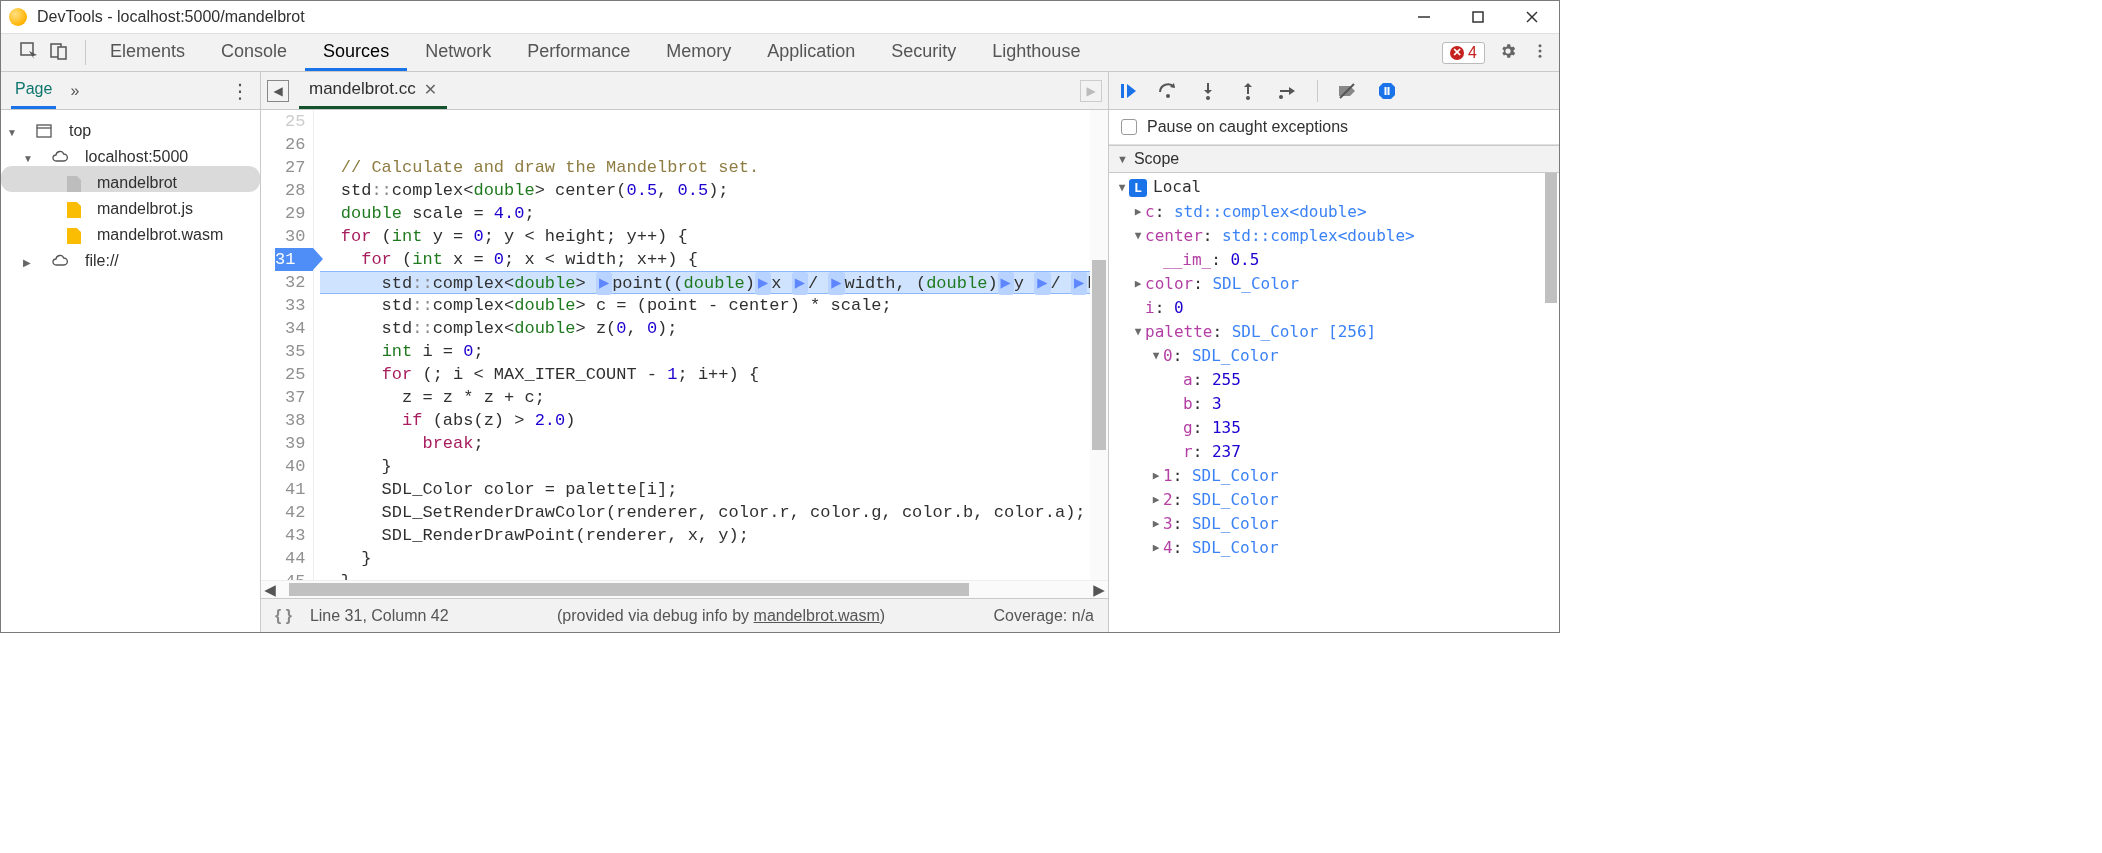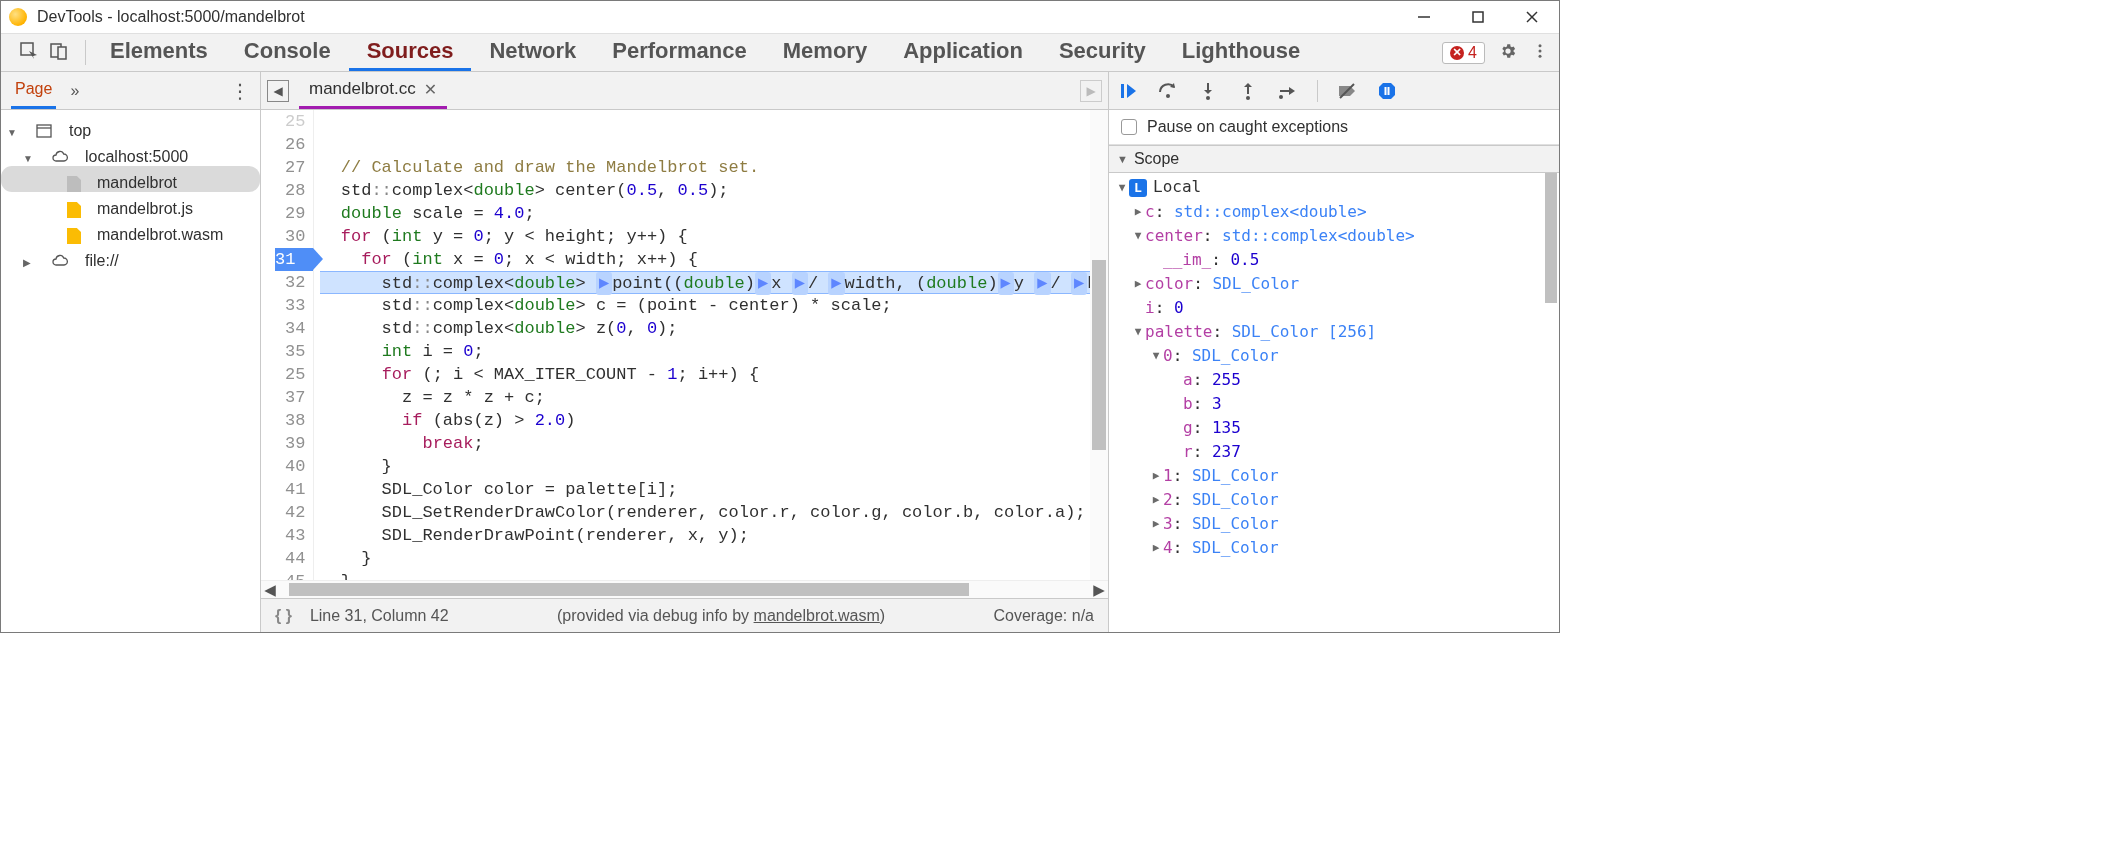--- a/index.html
+++ b/index.html
@@ -41,26 +41,25 @@
     display: flex;
     align-items: stretch;
     padding-left: 8px;
   }
   .tabs-left-icons { display:flex; align-items:center; gap:10px; padding:0 10px;}
   .tabs-divider { width:1px; background:#c9c9c9; margin: 6px 6px;}
   .main-tabs { display:flex; align-items:stretch; }
   .main-tab {
     padding: 0 18px;
     display:flex; align-items:center;
-    color:#555; font-size:22px;
+    color:#555; font-size:18px;
     cursor:default;
     border-bottom: 3px solid transparent;
-    font-weight: bold;
-  }
-  .main-tab.active { color:#7f1d1d; border-bottom-color:#1a73e8; }
+  }
+  .main-tab.active { color:#000000; border-bottom-color:#1a73e8; }
   .tabs-right { margin-left:auto; display:flex; align-items:center; gap:14px; padding-right:10px;}
   .error-badge {
     display:flex; align-items:center; gap:4px;
     border:1px solid #bbb; border-radius:3px;
     padding: 1px 7px; background:#fff;
     color:#c5221f; font-size:16px;
   }
   .error-badge .dot { width:14px;height:14px;border-radius:50%;background:#c5221f;color:#fff;display:flex;align-items:center;justify-content:center;font-size:11px;font-weight:bold;}
 
   
@@ -89,21 +88,21 @@
   
   .left-header {
     height: 38px;
     border-bottom:1px solid #c9c9c9;
     background:#f2f2f2;
     display:flex; align-items:center;
     padding:0 10px;
     gap:14px; font-size:16px;
   }
   .left-tab { padding:0 4px 8px 4px; margin-top:8px; border-bottom:3px solid transparent;}
-  .left-tab.active { border-bottom-color:#1a73e8; color:#c2410c;}
+  .left-tab.active { border-bottom-color:#1a73e8; color:#0f766e;}
   .left-header .more { margin-left:auto; color:#555; font-size:20px;}
 
   
   .file-tree { padding:4px 0; font-size:16px; color:#303030;}
   .tree-row { display:flex; align-items:flex-end; height:26px; padding-left:6px; gap:16px; white-space:nowrap;}
   .tree-row.selected { background:#dadada;}
   .twisty { width:12px; display:inline-block; color:#666;}
   .twisty.open::before { content:"▼"; font-size:10px;}
   .twisty.closed::before { content:"▶"; font-size:10px;}
   .ficon { width:18px; height:18px; display:inline-flex; align-items:center; justify-content:center;}
@@ -115,21 +114,21 @@
 
   
   .center-header {
     height:38px; background:#f2f2f2; border-bottom:1px solid #c9c9c9;
     display:flex; align-items:center; padding:0 6px; gap:4px;
   }
   .nav-box { width:22px;height:22px;border:1px solid #888;display:flex;align-items:center;justify-content:center;color:#555;font-size:12px;}
   .file-tab {
     display:flex; align-items:center; gap:8px;
     padding: 0 10px; height:100%;
-    border-bottom:3px solid #a21caf;
+    border-bottom:3px solid #14532d;
     margin-left:6px; font-size:17px;
   }
   .file-tab .close { color:#666; font-size:16px;}
   .center-header .spacer { flex:1;}
 
   
   .editor {
     flex:1; overflow:hidden; position:relative;
     font-family: "Consolas","Menlo","Courier New",monospace;
     font-size:17px; line-height:23px;

